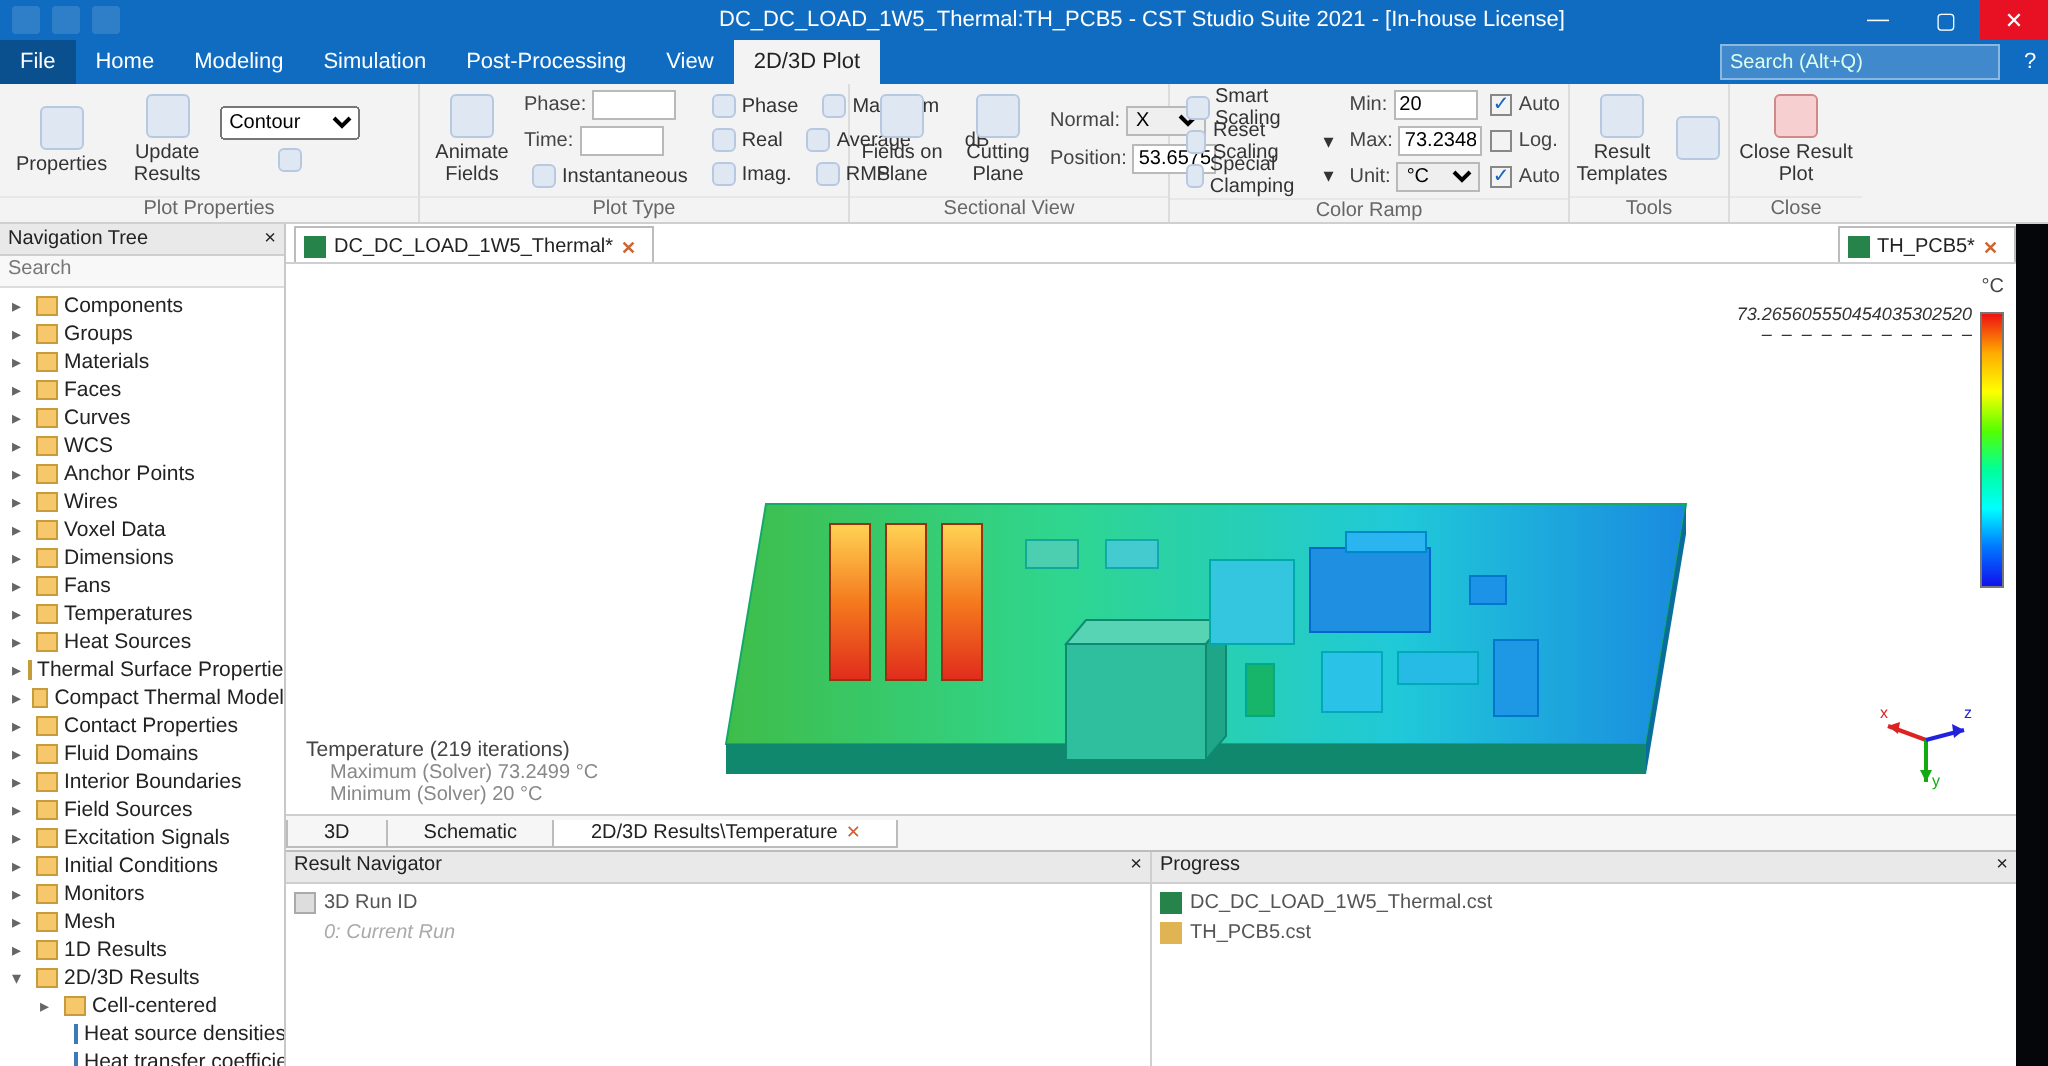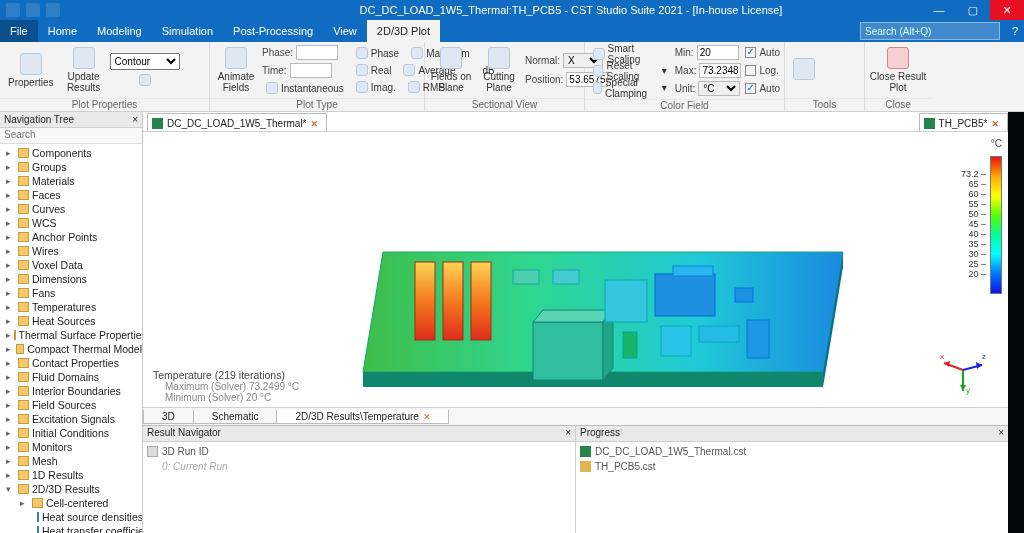--- a/index.html
+++ b/index.html
@@ -62,21 +62,21 @@
 .doctab .x { color:#c63; font-weight:bold; font-size:9px; }
 .doctab.active { background:#fff; }
 
 .canvas { flex:1; position:relative; background:#fff; overflow:hidden;}
 .pcb-render { position:absolute; left:200px; top:60px; width:520px; height:220px; }
 .pcb-render svg { width:100%; height:100%; }
 
 .legend { position:absolute; right:6px; top:6px; width:44px; text-align:right; font-size:10px; color:#444;}
 .legend .unit { text-align:right; margin-bottom:2px;}
 .legend .bar { position:absolute; right:0; top:18px; width:12px; height:138px; background:linear-gradient(to bottom,#e11,#fa0,#ff0,#5f0,#0f9,#0ff,#07f,#11e); border:1px solid #777;}
-.legend .ticks { position:absolute; right:16px; top:14px; height:144px; display:flex; flex-direction:column; justify-content:center; font-size:9px; color:#333;}
+.legend .ticks { position:absolute; right:16px; top:14px; height:144px; display:flex; flex-direction:row; justify-content:center; font-size:9px; color:#333;font-style:italic;}
 
 .triad { position:absolute; right:20px; bottom:12px; width:50px; height:50px;}
 .triad svg { width:100%; height:100%; }
 
 .solverinfo { position:absolute; left:10px; bottom:4px; font-size:10.5px; color:#555;}
 .solverinfo .row1 { color:#444; }
 .solverinfo .row2, .solverinfo .row3 { color:#888; padding-left:12px; font-size:10px;}
 
 
 .lowtabs { height:18px; border-top:1px solid #cfcfcf; display:flex; align-items:center; font-size:10px; background:#f6f6f6;}
@@ -267,25 +267,30 @@
         <div class="field-row">
             <span class="chk"></span>
             <span>Log.</span>
           </div>
         <div class="field-row">
             <span class="chk on"></span>
             <span>Auto</span>
           </div>
       </div>
     </div>
-    <div class="label">Color Field</div>
+    <div class="label">Color Ramp</div>
   </div>
 
   <div class="group" style="width:80px">
     <div class="body">
+      <div class="rbtn">
+          <div class="ic"></div>
+          <span style="white-space:pre;text-align:center">Result
+Templates</span>
+        </div>
       <div class="rbtn" style="min-width:24px">
           <div class="ic"></div>
         </div>
     </div>
     <div class="label">Tools</div>
   </div>
 
   <div class="group" style="width:66px;border-right:none">
     <div class="body">
       <div class="rbtn">

